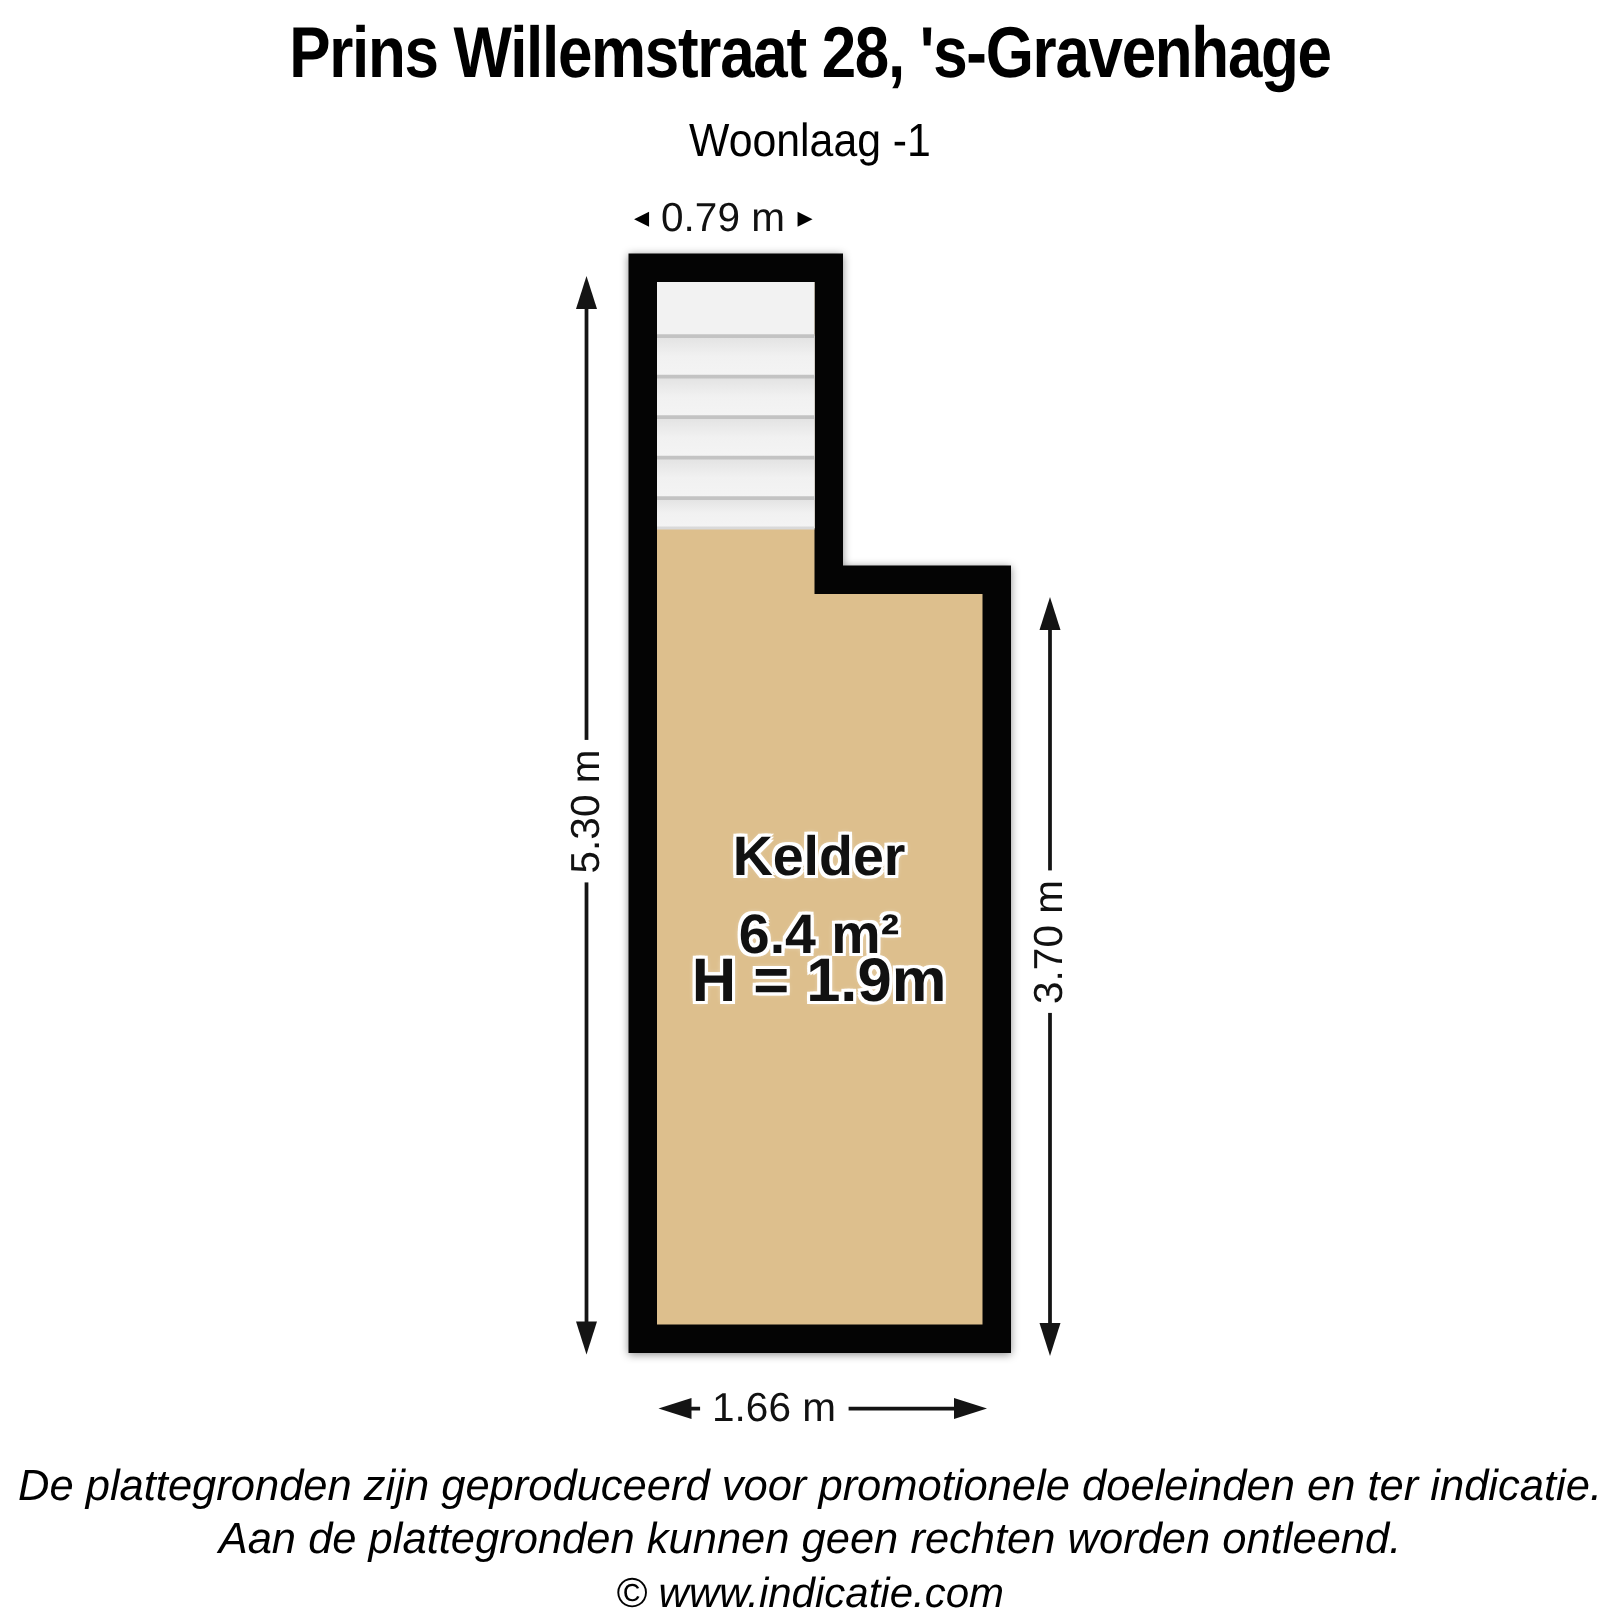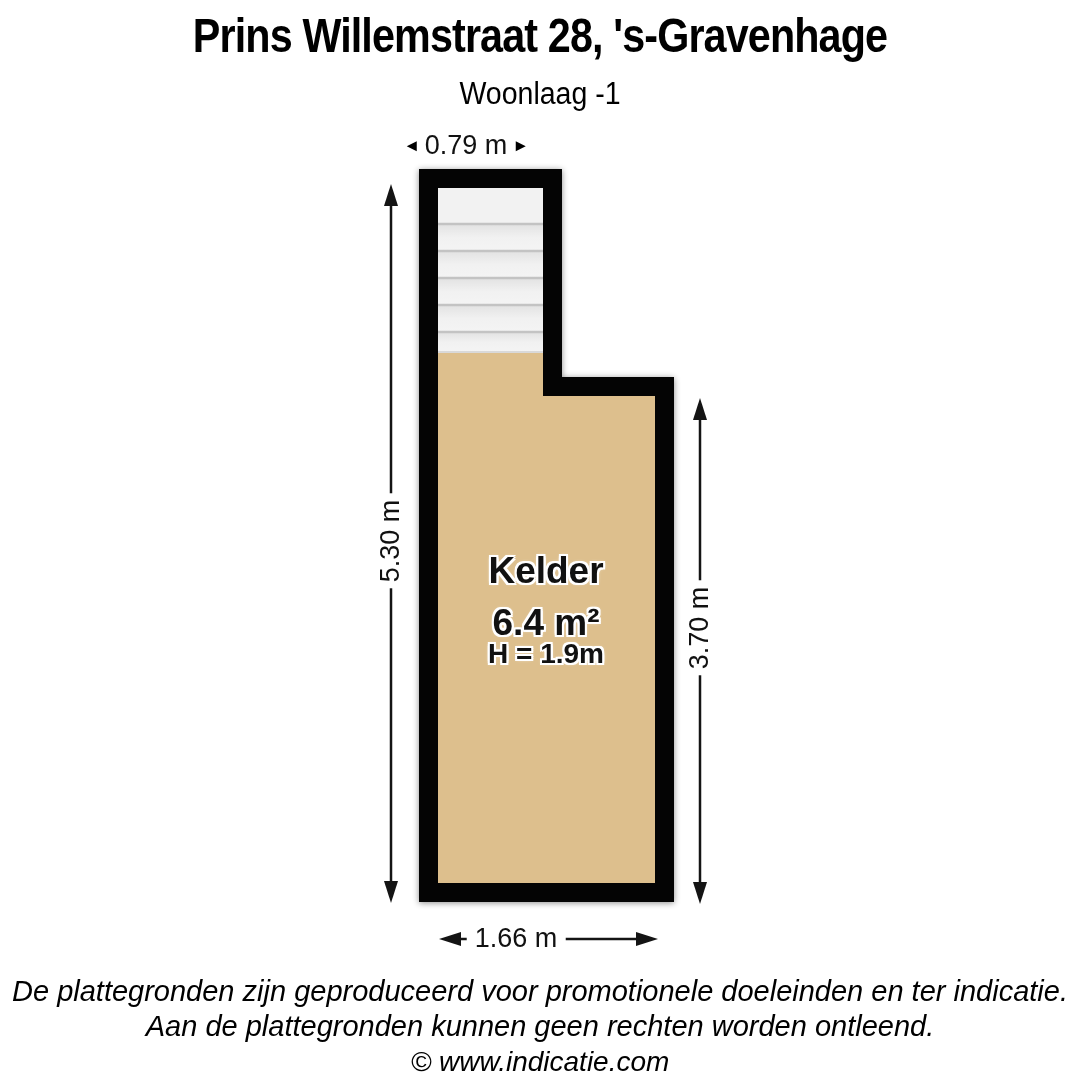--- a/index.html
+++ b/index.html
@@ -92,21 +92,21 @@
     font-weight: 700;
     color: #111;
     white-space: nowrap;
     text-shadow:
       -2px -2px 0 #fff, 2px -2px 0 #fff, -2px 2px 0 #fff, 2px 2px 0 #fff,
       -2px 0 0 #fff, 2px 0 0 #fff, 0 -2px 0 #fff, 0 2px 0 #fff,
       0 0 4px #fff;
   }
   .room-name   { top: 571px; font-size: 37px; text-align: center; }
   .room-area   { top: 603px; font-size: 37px; margin-top: 20px; }
-  .room-height { top: 654px; font-size: 28px; }
+  .room-height { top: 654px; font-size: 41px; }
 
   
   .footer {
     position: absolute;
     top: 974px; left: 0;
     width: 1080px;
     text-align: center;
     font-style: italic;
     font-size: 29px;
     line-height: 35px;
@@ -153,21 +153,21 @@
 
     <line x1="700" y1="410" x2="700" y2="893" stroke-width="2.5" stroke="#141414"></line>
     <polygon points="700,398 693,420 707,420" fill="#141414"></polygon>
     <polygon points="700,904 693,882 707,882" fill="#141414"></polygon>
 
     <line x1="450" y1="939" x2="647" y2="939" stroke-width="2.5" stroke="#141414"></line>
     <polygon points="439,939 461,932 461,946" fill="#141414"></polygon>
     <polygon points="658,939 636,932 636,946" fill="#141414"></polygon>
   </svg>
 
-  <div class="dim dim-top" style="left:466px; top:146px;">
+  <div class="dim dim-top" style="left:482px; top:146px;">
     <span class="tri tri-left"></span>
     <span>0.79 m</span>
     <span class="tri tri-right"></span>
   </div>
 
   <div class="dim dim-vertical" style="left:391px; top:541px;">5.30 m</div>
 
   <div class="dim dim-vertical" style="left:700px; top:628px;">3.70 m</div>
 
   <div class="dim dim-horizontal" style="left:516px; top:939px;">1.66 m</div>

